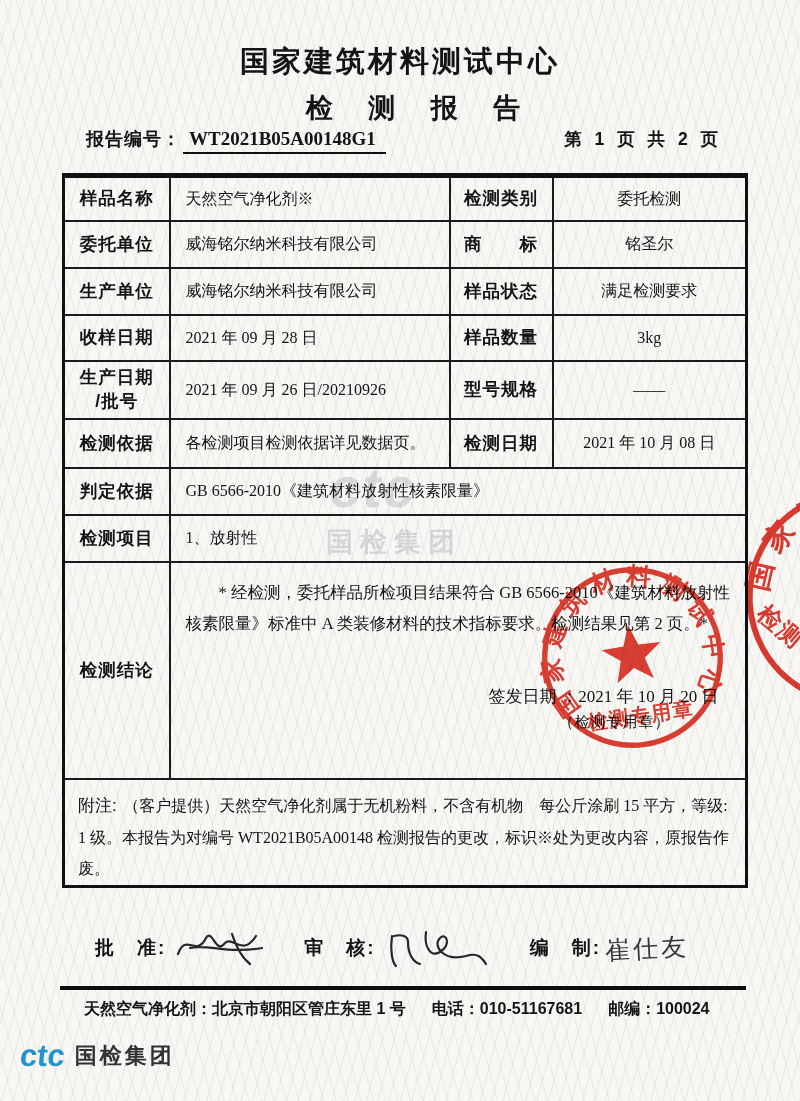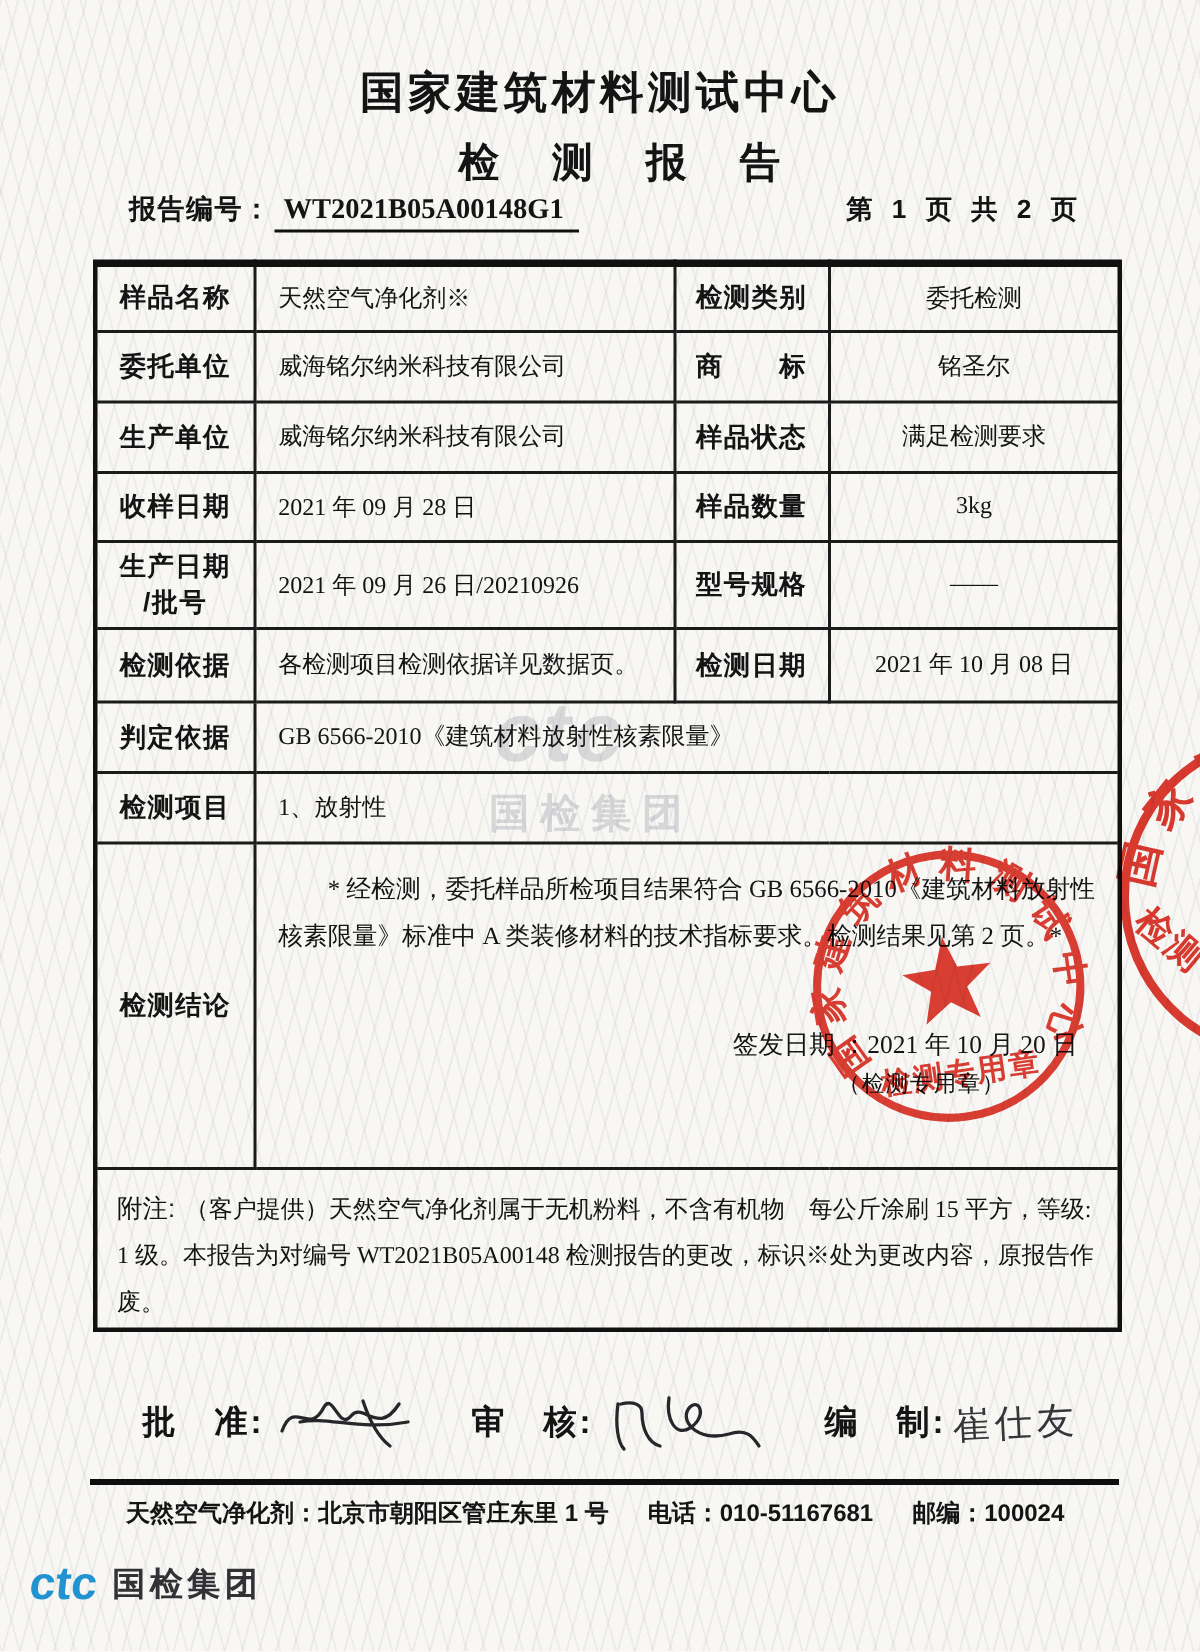--- a/index.html
+++ b/index.html
@@ -50,21 +50,21 @@
   .remark-label{font-size:17px;font-weight:normal;margin-right:2px;}
   .remark-text{font-family:"Liberation Serif",serif;font-size:16px;}
   
   .stamp-main{position:absolute;left:535px;top:560px;z-index:3;opacity:0.9;
     transform:rotate(-8deg);mix-blend-mode:multiply;}
   .stamp-partial{position:absolute;left:738px;top:480px;z-index:3;opacity:0.92;
     transform:rotate(40deg);mix-blend-mode:multiply;}
   
   .sign-row{position:absolute;left:95px;top:922px;width:660px;display:flex;
     align-items:center;z-index:1;}
-  .sig-label{font-size:22px;font-weight:bold;letter-spacing:2px;white-space:nowrap;}
+  .sig-label{font-size:19px;font-weight:bold;letter-spacing:2px;white-space:nowrap;}
   .sig-scribble{margin:0 6px;}
   .sig-name{font-family:"Liberation Serif",serif;font-size:25px;color:#36363a;
     transform:rotate(-3deg);letter-spacing:3px;margin-left:4px;}
   .g2{margin-left:26px;} .g3{margin-left:34px;}
   
   .footer-rule{position:absolute;left:60px;top:986px;width:686px;height:4px;background:#0e0e0e;}
   .footer-line{position:absolute;left:84px;top:999px;width:660px;display:flex;gap:26px;
     font-size:16px;font-weight:bold;white-space:nowrap;}
   .footer-line .num{font-family:Liberation Sans, sans-serif;}
   .brand{position:absolute;left:20px;top:1040px;display:flex;align-items:center;}

